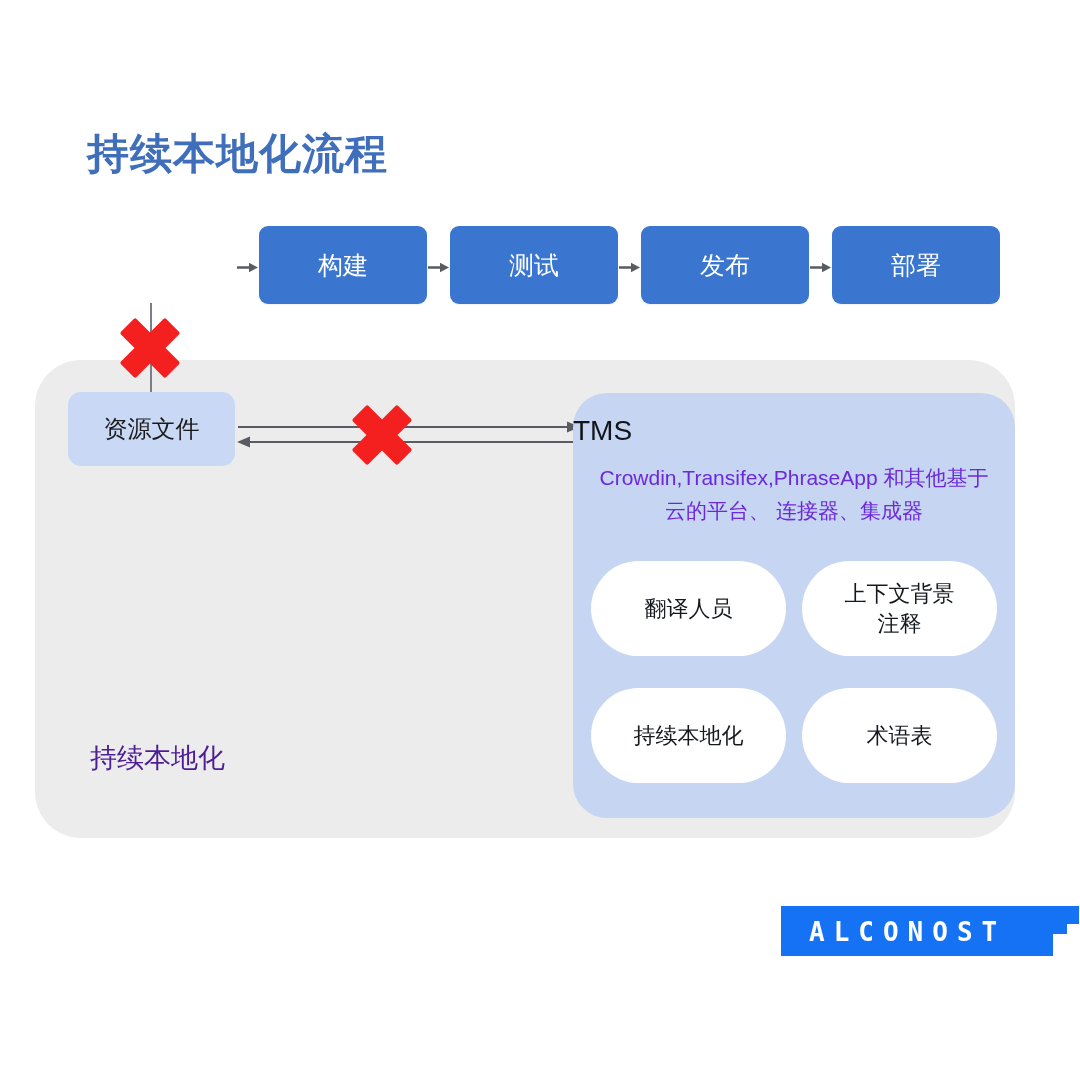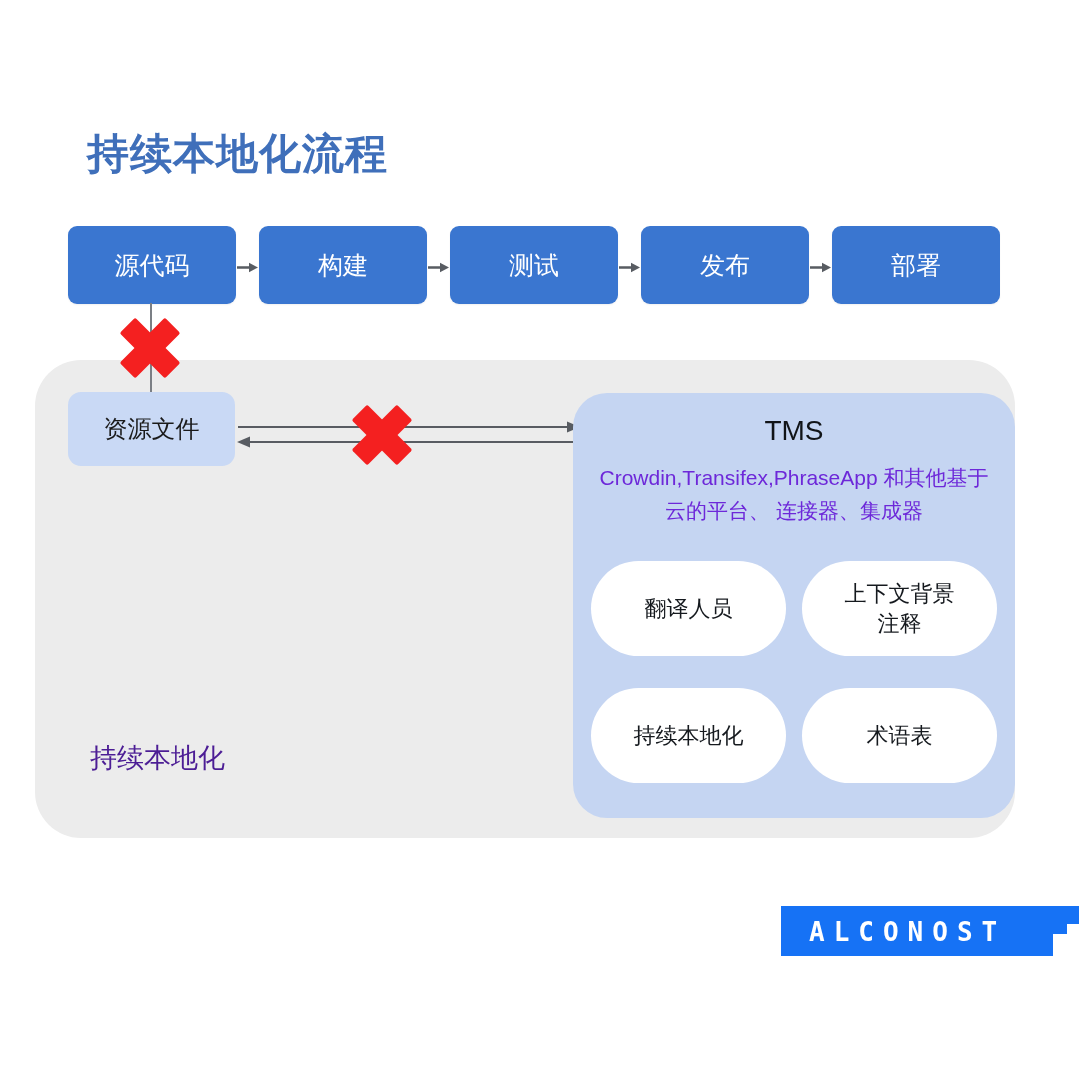--- a/index.html
+++ b/index.html
@@ -154,21 +154,20 @@
     height: 425px;
     background: #c5d5f2;
     border-radius: 34px;
     box-sizing: border-box;
   }
   .tms-title {
     position: absolute;
     left: 0;
     top: 22px;
     width: 100%;
-    text-align: center;
     font-size: 28px;
     color: #111418;
   }
   .tms-desc {
     position: absolute;
     left: 18px;
     top: 68px;
     width: 406px;
     text-align: center;
     font-size: 21px;
@@ -222,23 +221,20 @@
 </style>
 </head>
 <body>
 
 <div class="page-title">持续本地化流程</div>
 
 <div class="cont-loc"></div>
 <div class="cont-loc-label">持续本地化</div>
 
 <div class="pipeline">
-  <div class="stage s0">
-    <span>源代码</span>
-  </div>
   <div class="stage s1">
     <span>构建</span>
   </div>
   <div class="stage s2">
     <span>测试</span>
   </div>
   <div class="stage s3">
     <span>发布</span>
   </div>
   <div class="stage s4">

